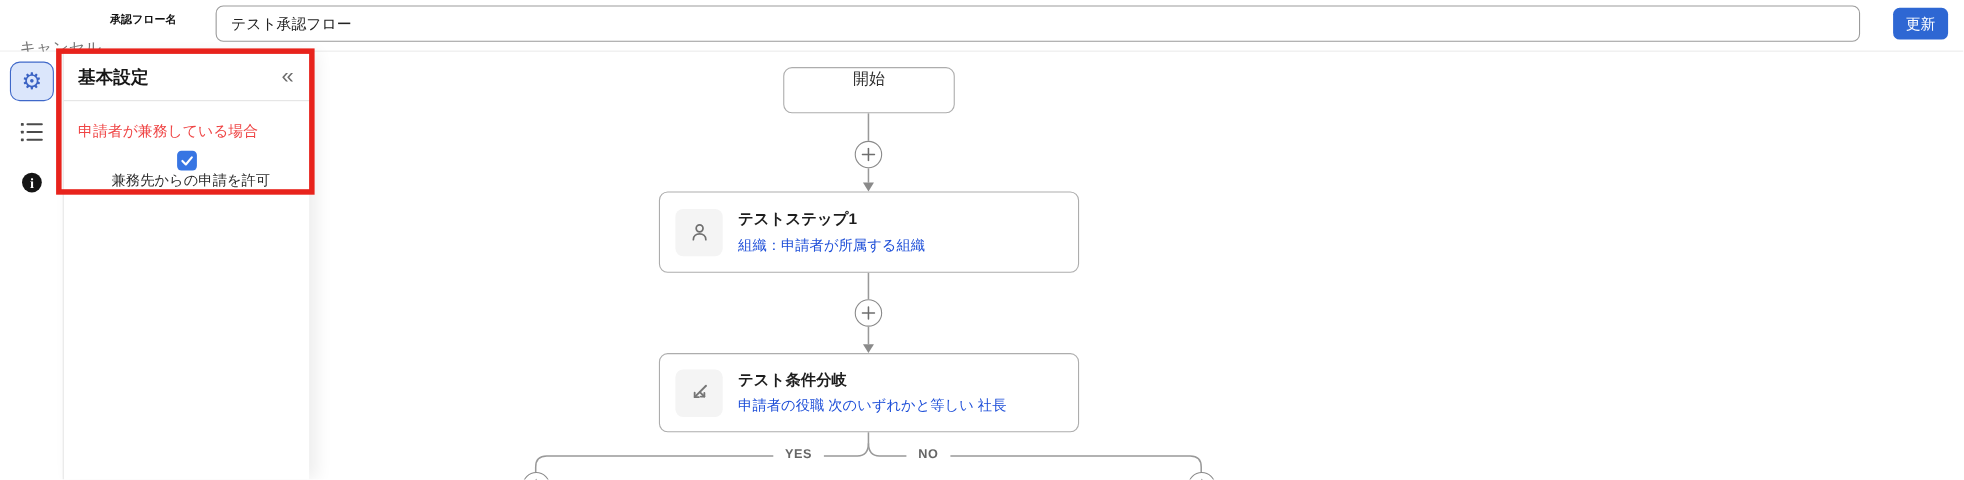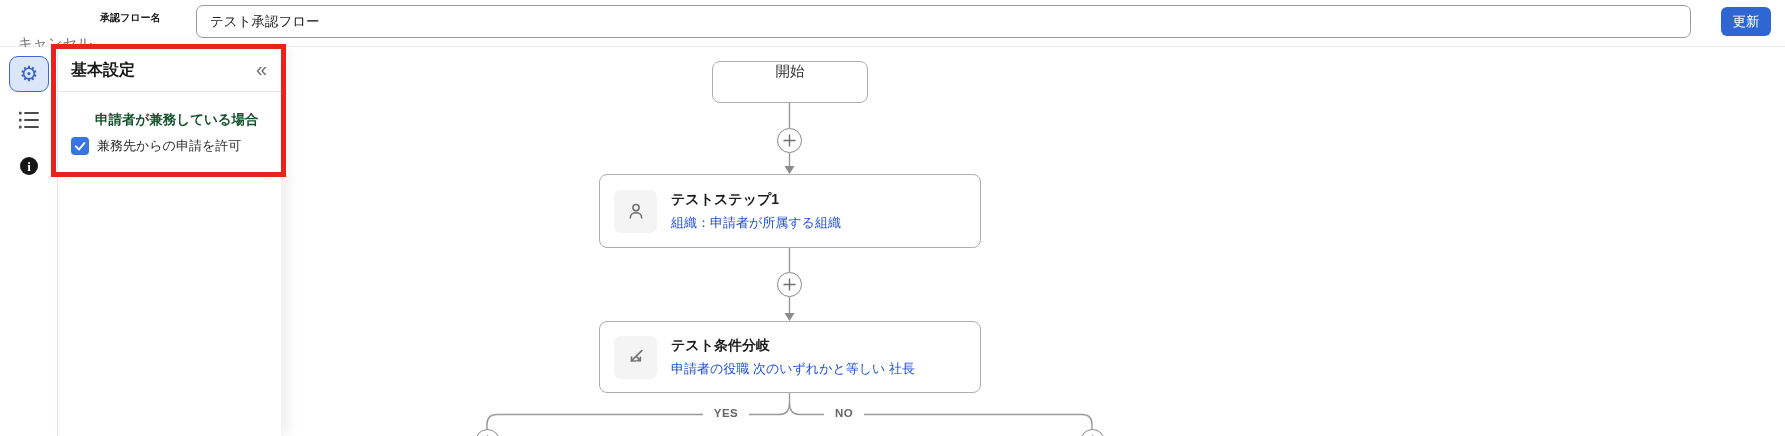--- a/index.html
+++ b/index.html
@@ -54,22 +54,22 @@
     background:#fff; border-left:1px solid #e6e6e6;
     box-shadow: 7px 0 14px rgba(0,0,0,0.07);
   }
   .panel-header { position:relative; height:45px; border-bottom:1px solid #e4e4e4; }
   .panel-title { position:absolute; left:13px; top:13px; font-size:16px; font-weight:bold; color:#171717; }
   .collapse-btn {
     position:absolute; right:14px; top:10px; font-size:20px; color:#6b6b6b;
     background:none; border:none; cursor:pointer; font-family:inherit; line-height:1.2;
   }
   .panel-section { padding:19px 13px 0 13px; }
-  .section-label { font-size:13.5px; font-weight:bold; color:#14532d;margin-left:24px; }
-  .checkbox-row { display:flex; align-items:center; margin-top:8px; cursor:pointer; }
+  .section-label { font-size:13.5px; font-weight:normal; color:#ef4444; }
+  .checkbox-row { display:flex; align-items:center; margin-top:8px; cursor:pointer;flex-direction:column; }
   .checkbox-box {
     width:18px; height:18px; border-radius:4px; background:#3775e3;
     display:flex; align-items:center; justify-content:center; flex:0 0 auto;
   }
   .checkbox-label { font-size:13px; color:#2c2c2c; margin-left:8px; }
   
   .annotation-rect {
     position:absolute; left:51px; top:44px; width:235px; height:133px;
     border:5px solid #e8231c; background:transparent; z-index:50; pointer-events:none;
   }

